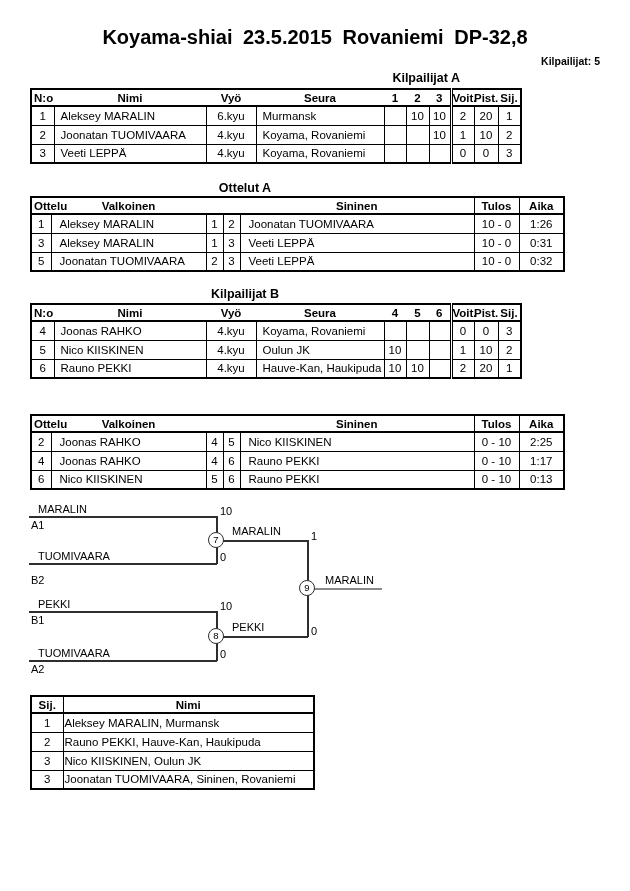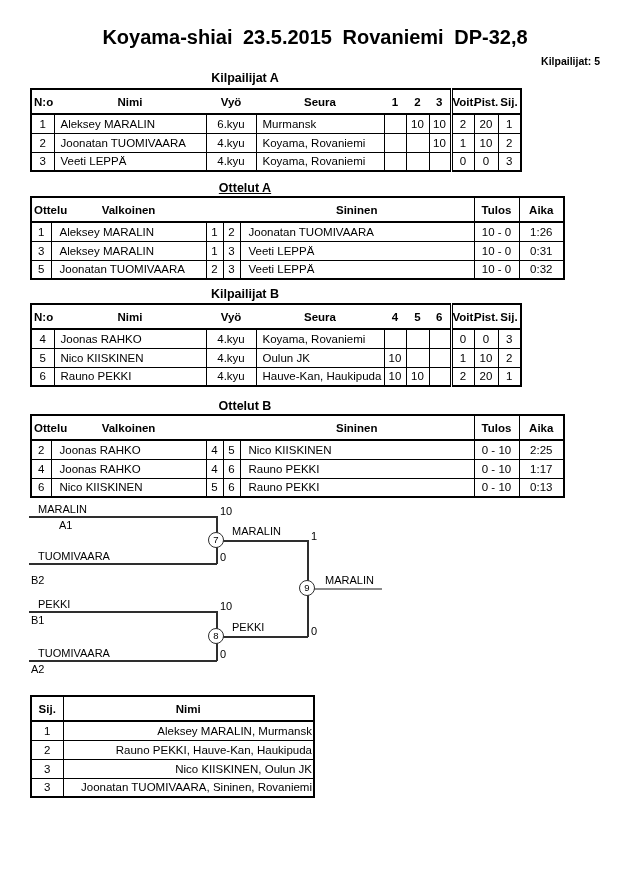--- a/index.html
+++ b/index.html
@@ -21,38 +21,38 @@
   .section-title {
     font-size:12.5px; font-weight:bold; text-align:center;
   }
   table.tbl {
     border-collapse:collapse; table-layout:fixed;
     border:2px solid #000; background:#fff;
     font-size:11.5px;
   }
   table.tbl th {
     border:none; border-bottom:2px solid #000;
-    font-weight:bold; height:25px; overflow:visible; white-space:nowrap;
+    font-weight:bold; height:17px; overflow:visible; white-space:nowrap;
     text-align:center; font-size:11.5px;
   }
   table.tbl td {
     border:1px solid #000; height:19px; white-space:nowrap; overflow:hidden;
     text-align:center; padding:0 1px;
   }
   
   table.k th:nth-child(1) { text-align:left; padding-left:2px; }
   table.k td:nth-child(2), table.k td:nth-child(4) { text-align:left; padding-left:6px; }
   table.k th:nth-child(8), table.k td:nth-child(8) { border-left:3px double #000; }
   
   table.o th:nth-child(1) { text-align:left; padding-left:2px; }
   table.o td:nth-child(2), table.o td:nth-child(5) { text-align:left; padding-left:8px; }
   table.o th:nth-child(6), table.o th:nth-child(7) { border-left:1px solid #000; }
   
   table.res th:nth-child(2) { border-left:1px solid #000; }
-  table.res td:nth-child(2) { text-align:right; }
+  table.res td:nth-child(2) { text-align:left; }
 
   
   #bracket { position:absolute; inset:0; font-size:11px; }
   .bline { position:absolute; background:#2e2e2e; }
   .bline.h { height:1.5px; }
   .bline.v { width:1.5px; }
   .bline.final { height:2px; background:#8a8a8a; }
   .bcircle {
     position:absolute; width:16px; height:16px; border:1.2px solid #2e2e2e;
     border-radius:50%; background:#fff; text-align:center;
@@ -62,21 +62,21 @@
   .bscore { position:absolute; white-space:nowrap; }
 </style>
 </head>
 <body>
 
 <div id="page">
 
   <div id="title" class="abs">Koyama-shiai  23.5.2015  Rovaniemi   DP-32,8</div>
   <div id="count" class="abs">Kilpailijat: 5</div>
 
-  <div class="abs section-title" style="top:71px;left:30px;width:430px;">Kilpailijat A</div>
+  <div class="abs section-title" style="top:71px;left:30px;width:430px;text-align:right;">Kilpailijat A</div>
   <table class="tbl k abs" style="top:88px;left:30px;width:490px;">
     <colgroup>
         <col style="width:23px">
         <col style="width:152px">
         <col style="width:50px">
         <col style="width:128px">
         <col style="width:22px">
         <col style="width:23px">
         <col style="width:22px">
         <col style="width:23px">
@@ -130,21 +130,21 @@
           <td></td>
           <td></td>
           <td></td>
           <td>0</td>
           <td>0</td>
           <td>3</td>
         </tr>
       </tbody>
     </table>
 
-  <div class="abs section-title" style="top:181px;left:30px;width:430px;text-decoration:underline;">Ottelut A</div>
+  <div class="abs section-title" style="top:181px;left:30px;width:430px;">Ottelut A</div>
   <table class="tbl o abs" style="top:196px;left:30px;width:533px;">
     <colgroup>
         <col style="width:20px">
         <col style="width:155px">
         <col style="width:17px">
         <col style="width:17px">
         <col style="width:234px">
         <col style="width:45px">
         <col style="width:45px">
       </colgroup>
@@ -251,21 +251,20 @@
           <td>10</td>
           <td>10</td>
           <td></td>
           <td>2</td>
           <td>20</td>
           <td>1</td>
         </tr>
       </tbody>
     </table>
 
-  <div class="abs section-title" style="top:399px;left:30px;width:430px;">Ottelut B</div>
   <table class="tbl o abs" style="top:414px;left:30px;width:533px;">
     <colgroup>
         <col style="width:20px">
         <col style="width:155px">
         <col style="width:17px">
         <col style="width:17px">
         <col style="width:234px">
         <col style="width:45px">
         <col style="width:45px">
       </colgroup>
@@ -319,21 +318,21 @@
     <div class="bline h" style="left:29px;top:611px;width:188px;"></div>
     <div class="bline h" style="left:29px;top:660px;width:188px;"></div>
     <div class="bline v" style="left:216px;top:611px;height:50px;"></div>
 
     <div class="bline h" style="left:216px;top:540px;width:92px;"></div>
     <div class="bline h" style="left:216px;top:636px;width:92px;"></div>
     <div class="bline v" style="left:307px;top:540px;height:97px;"></div>
     <div class="bline h final" style="left:310px;top:588px;width:72px;"></div>
 
     <div class="blabel" style="left:38px;top:503px;">MARALIN</div>
-    <div class="blabel" style="left:31px;top:519px;margin-left:28px;">A1</div>
+    <div class="blabel" style="left:31px;top:519px;">A1</div>
     <div class="blabel" style="left:38px;top:550px;">TUOMIVAARA</div>
     <div class="blabel" style="left:31px;top:566px;margin-top:8px;">B2</div>
     <div class="bscore" style="left:220px;top:505px;">10</div>
     <div class="bscore" style="left:220px;top:551px;">0</div>
     <div class="bcircle" style="left:208px;top:532px;">7</div>
     <div class="blabel" style="left:232px;top:525px;">MARALIN</div>
 
     <div class="blabel" style="left:38px;top:598px;">PEKKI</div>
     <div class="blabel" style="left:31px;top:614px;">B1</div>
     <div class="blabel" style="left:38px;top:647px;">TUOMIVAARA</div>

